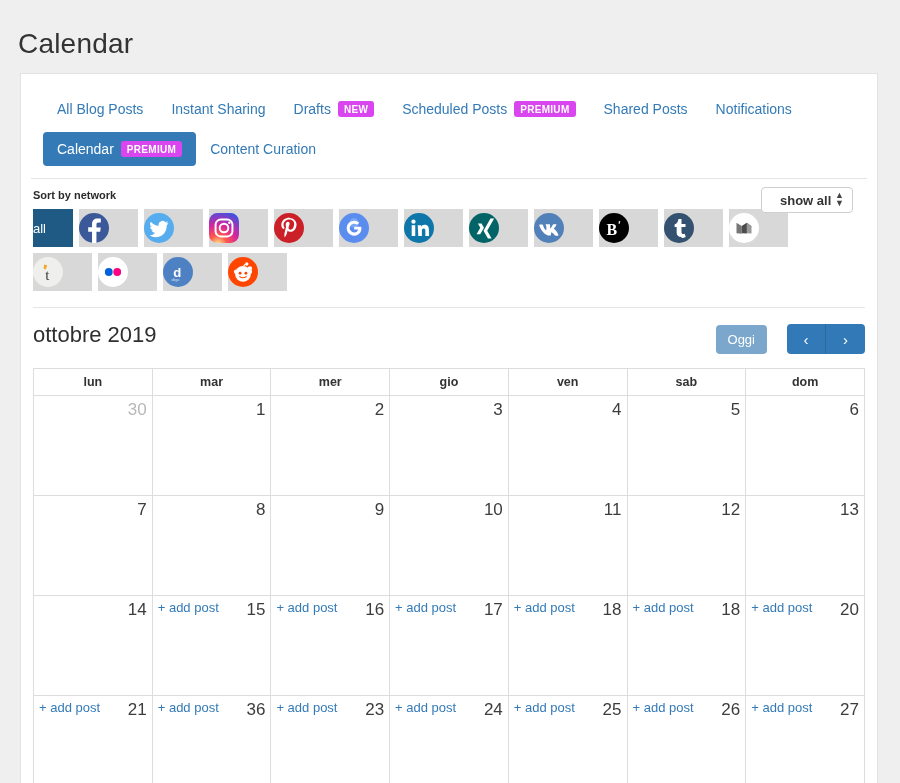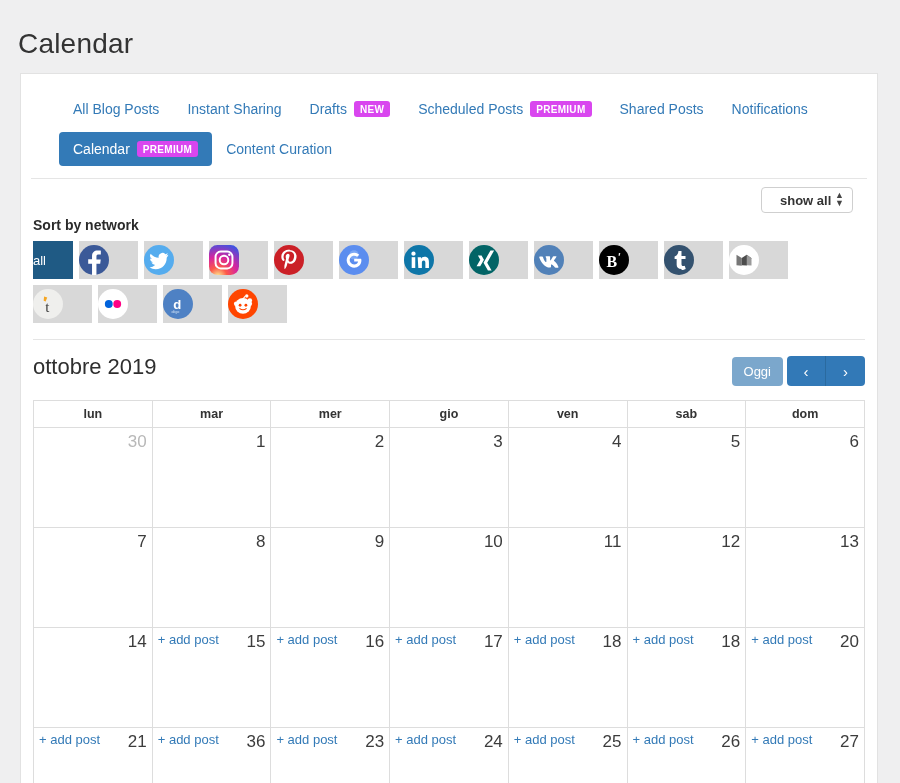--- a/index.html
+++ b/index.html
@@ -27,21 +27,21 @@
     position: absolute;
     left: 20px; top: 73px;
     width: 858px; height: 720px;
     background: #ffffff;
     border: 1px solid #e2e2e2;
     border-bottom: none;
     overflow: hidden;
   }
 
   
-  .tabs-wrap { padding: 18px 10px 0 22px; margin-left: 16px; }
+  .tabs-wrap { padding: 18px 10px 0 22px; }
   .tab-row { display: flex; align-items: center; flex-wrap: wrap; }
   .tab-row.second { margin-top: 6px; }
   .tab {
     display: inline-flex; align-items: center;
     color: #337ab7;
     font-size: 14px;
     padding: 9px 14px;
     text-decoration: none;
     border-radius: 4px;
     cursor: pointer;
@@ -64,25 +64,24 @@
     line-height: 1.1;
   }
   .tab-divider {
     margin: 12px 10px 0 10px;
     border-top: 1px solid #e5e5e5;
   }
 
   
   .sort-section { position: relative; padding: 10px 12px 8px 12px; }
   .sort-label {
-    font-size: 14px;
+    font-size: 11px;
     font-weight: bold;
     color: #2b2b2b;
     margin-bottom: 8px;
-    margin-top: 28px;
   }
   .net-grid { display: flex; flex-wrap: wrap; width: 820px; }
   .net-cell {
     width: 59px; height: 38px;
     background: #d8d8d8;
     margin-right: 6px; margin-bottom: 6px;
     display: flex; align-items: center; justify-content: flex-start;
     cursor: pointer;
     position: relative;
   }
@@ -130,21 +129,21 @@
   .cal-month { font-size: 22px; color: #2f2f2f; font-weight: 400; }
   .cal-btns { display: flex; align-items: center; }
   .btn-today {
     background: #7ba7cc;
     color: #ffffff;
     border: none;
     border-radius: 4px;
     font-size: 13px;
     font-family: "Liberation Sans", sans-serif;
     padding: 7px 12px;
-    margin-right: 4px;
+    margin-right: 20px;
     cursor: pointer;
   }
   .btn-nav-group { display: flex; }
   .btn-nav {
     background: #3279b7;
     color: #ffffff;
     border: none;
     width: 39px; height: 30px;
     font-size: 15px;
     cursor: pointer;

